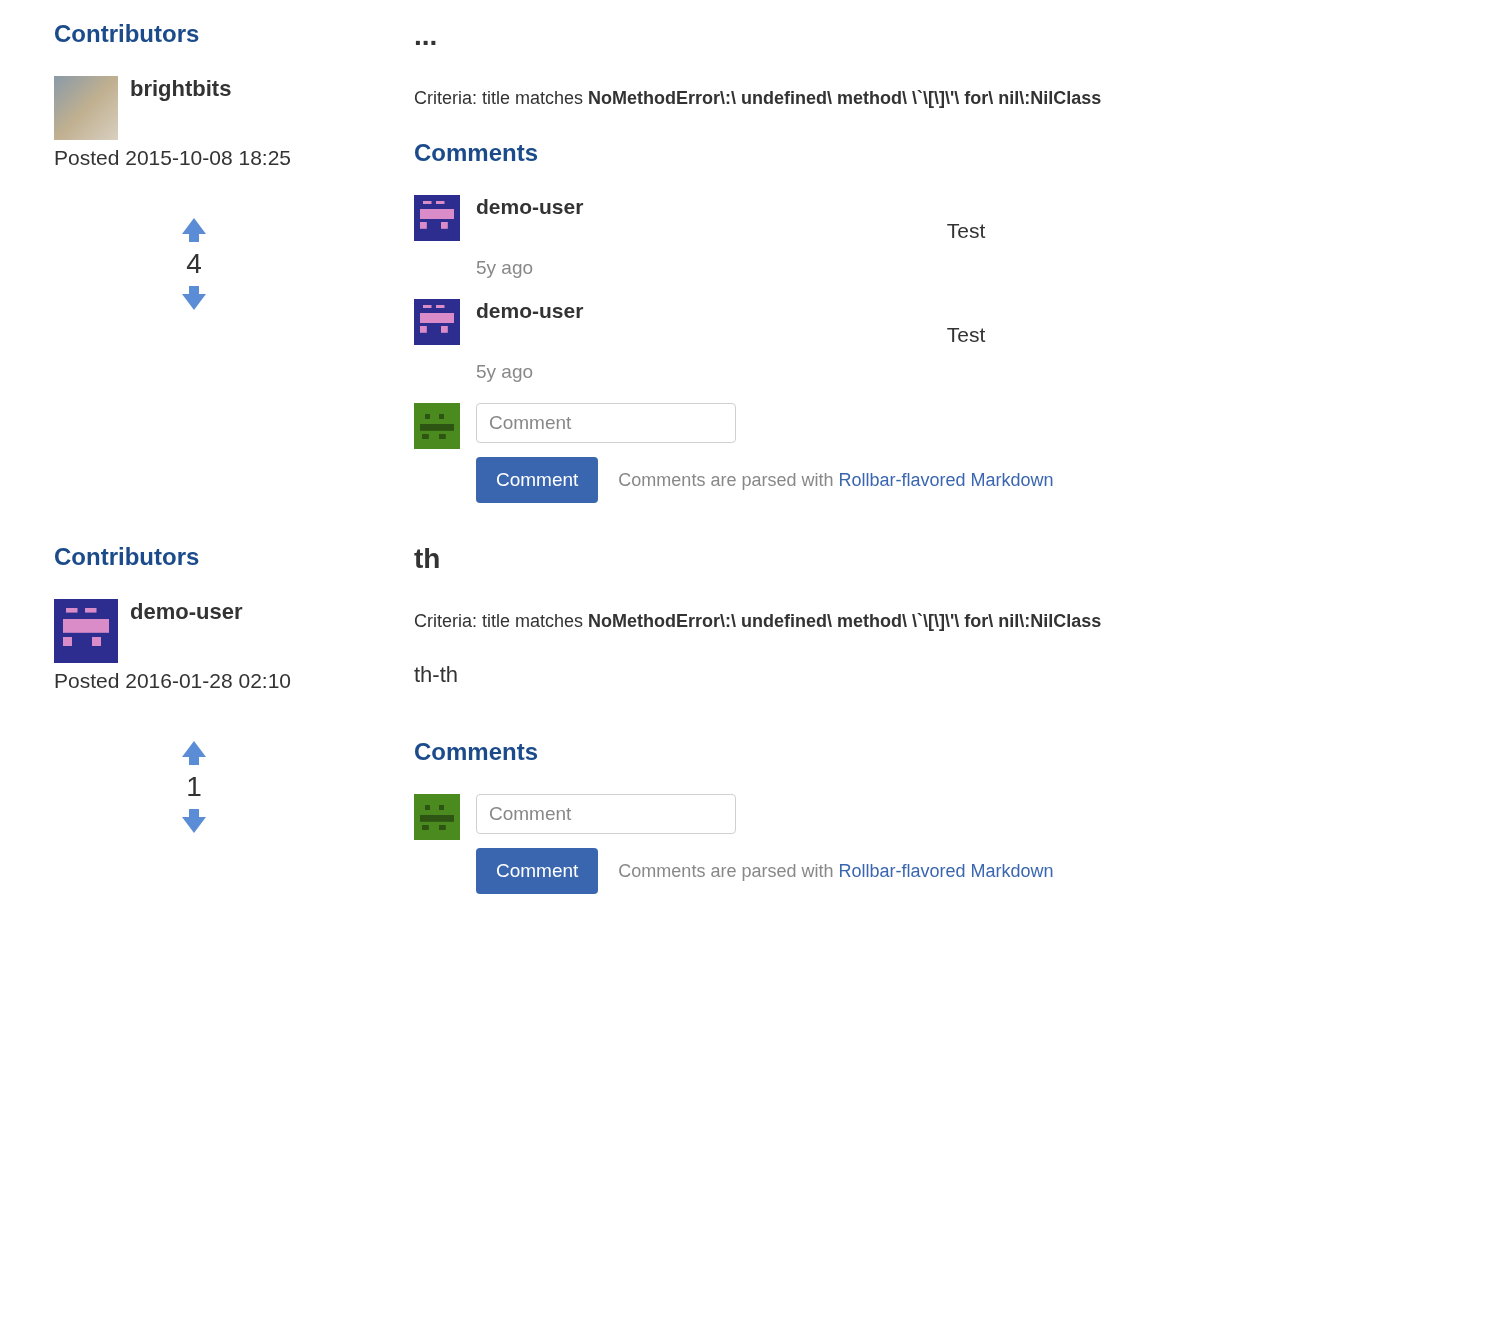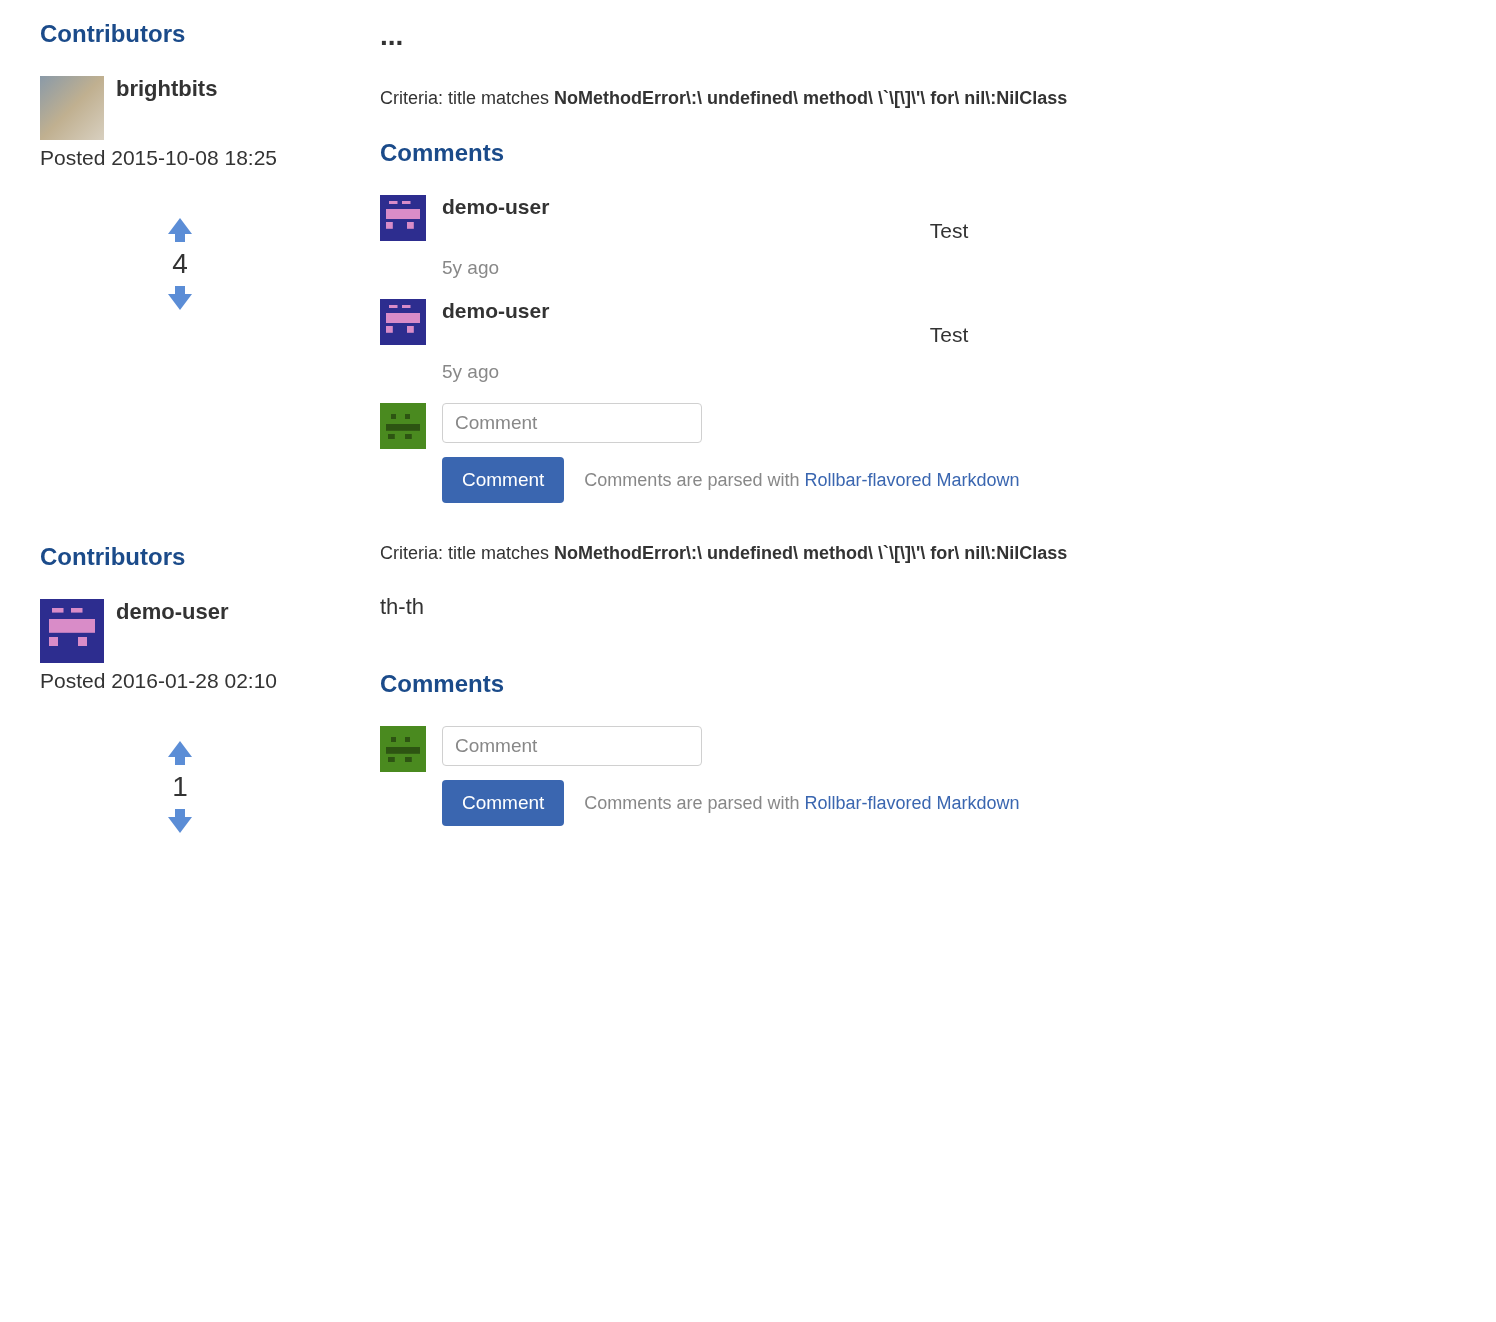--- a/index.html
+++ b/index.html
@@ -8,22 +8,23 @@
       padding: 0;
     }
     body {
       font-family: -apple-system, BlinkMacSystemFont, "Segoe UI", Helvetica, Arial, sans-serif;
       background: #fff;
       color: #333;
       padding: 20px 40px;
     }
     .entry {
       display: flex;
-      gap: 60px;
+      gap: 80px;
       margin-bottom: 40px;
+      margin-left: 14px;
     }
     .sidebar {
       width: 280px;
       flex-shrink: 0;
     }
     .main {
       flex: 1;
     }
     h2.section-heading {
       color: #1b4b8a;
@@ -308,20 +309,21 @@
       </div>
       <div class="vote-count">1</div>
       <div style="display:flex;flex-direction:column;align-items:center;">
         <span class="arrow-down-stem"></span>
         <span class="arrow-down"></span>
       </div>
     </div>
   </div>
 
   <div class="main">
+    <div class="title">th</div>
     <div class="criteria">
       <span class="criteria-label">Criteria: title matches </span><span class="criteria-pattern">NoMethodError\:\ undefined\ method\ \`\[\]\'\ for\ nil\:NilClass</span>
     </div>
     <div class="body-text">th-th</div>
 
     <h2 class="comments-heading">Comments</h2>
 
     <div class="comment-form">
       <span class="avatar avatar-sm avatar-green"></span>
       <div class="comment-form-body">

